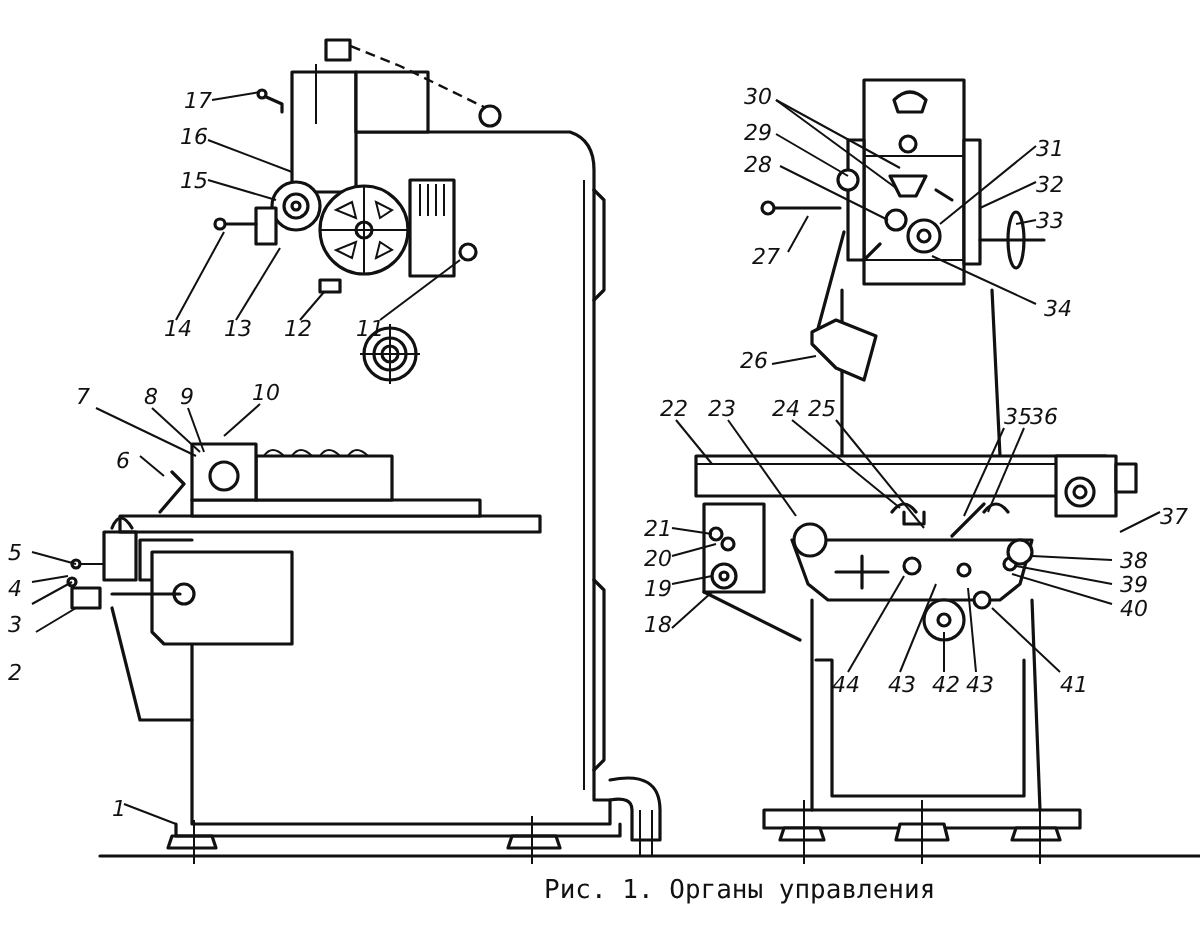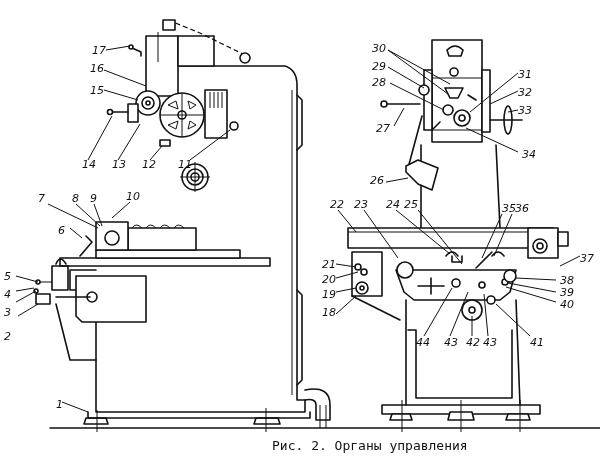--- a/index.html
+++ b/index.html
@@ -260,13 +260,13 @@
     <text class="lbl" x="560" y="296">39</text>
     <text class="lbl" x="560" y="308">40</text>
     <text class="lbl" x="530" y="346">41</text>
     <text class="lbl" x="466" y="346">42</text>
     <text class="lbl" x="444" y="346">43</text>
     <text class="lbl" x="483" y="346">43</text>
     <text class="lbl" x="416" y="346">44</text>
   </g>
 </svg>
 
-<div class="caption">Рис. 2. Органы управления</div>
+<div class="caption">Рис. 1. Органы управления</div>
 
 </body></html>

